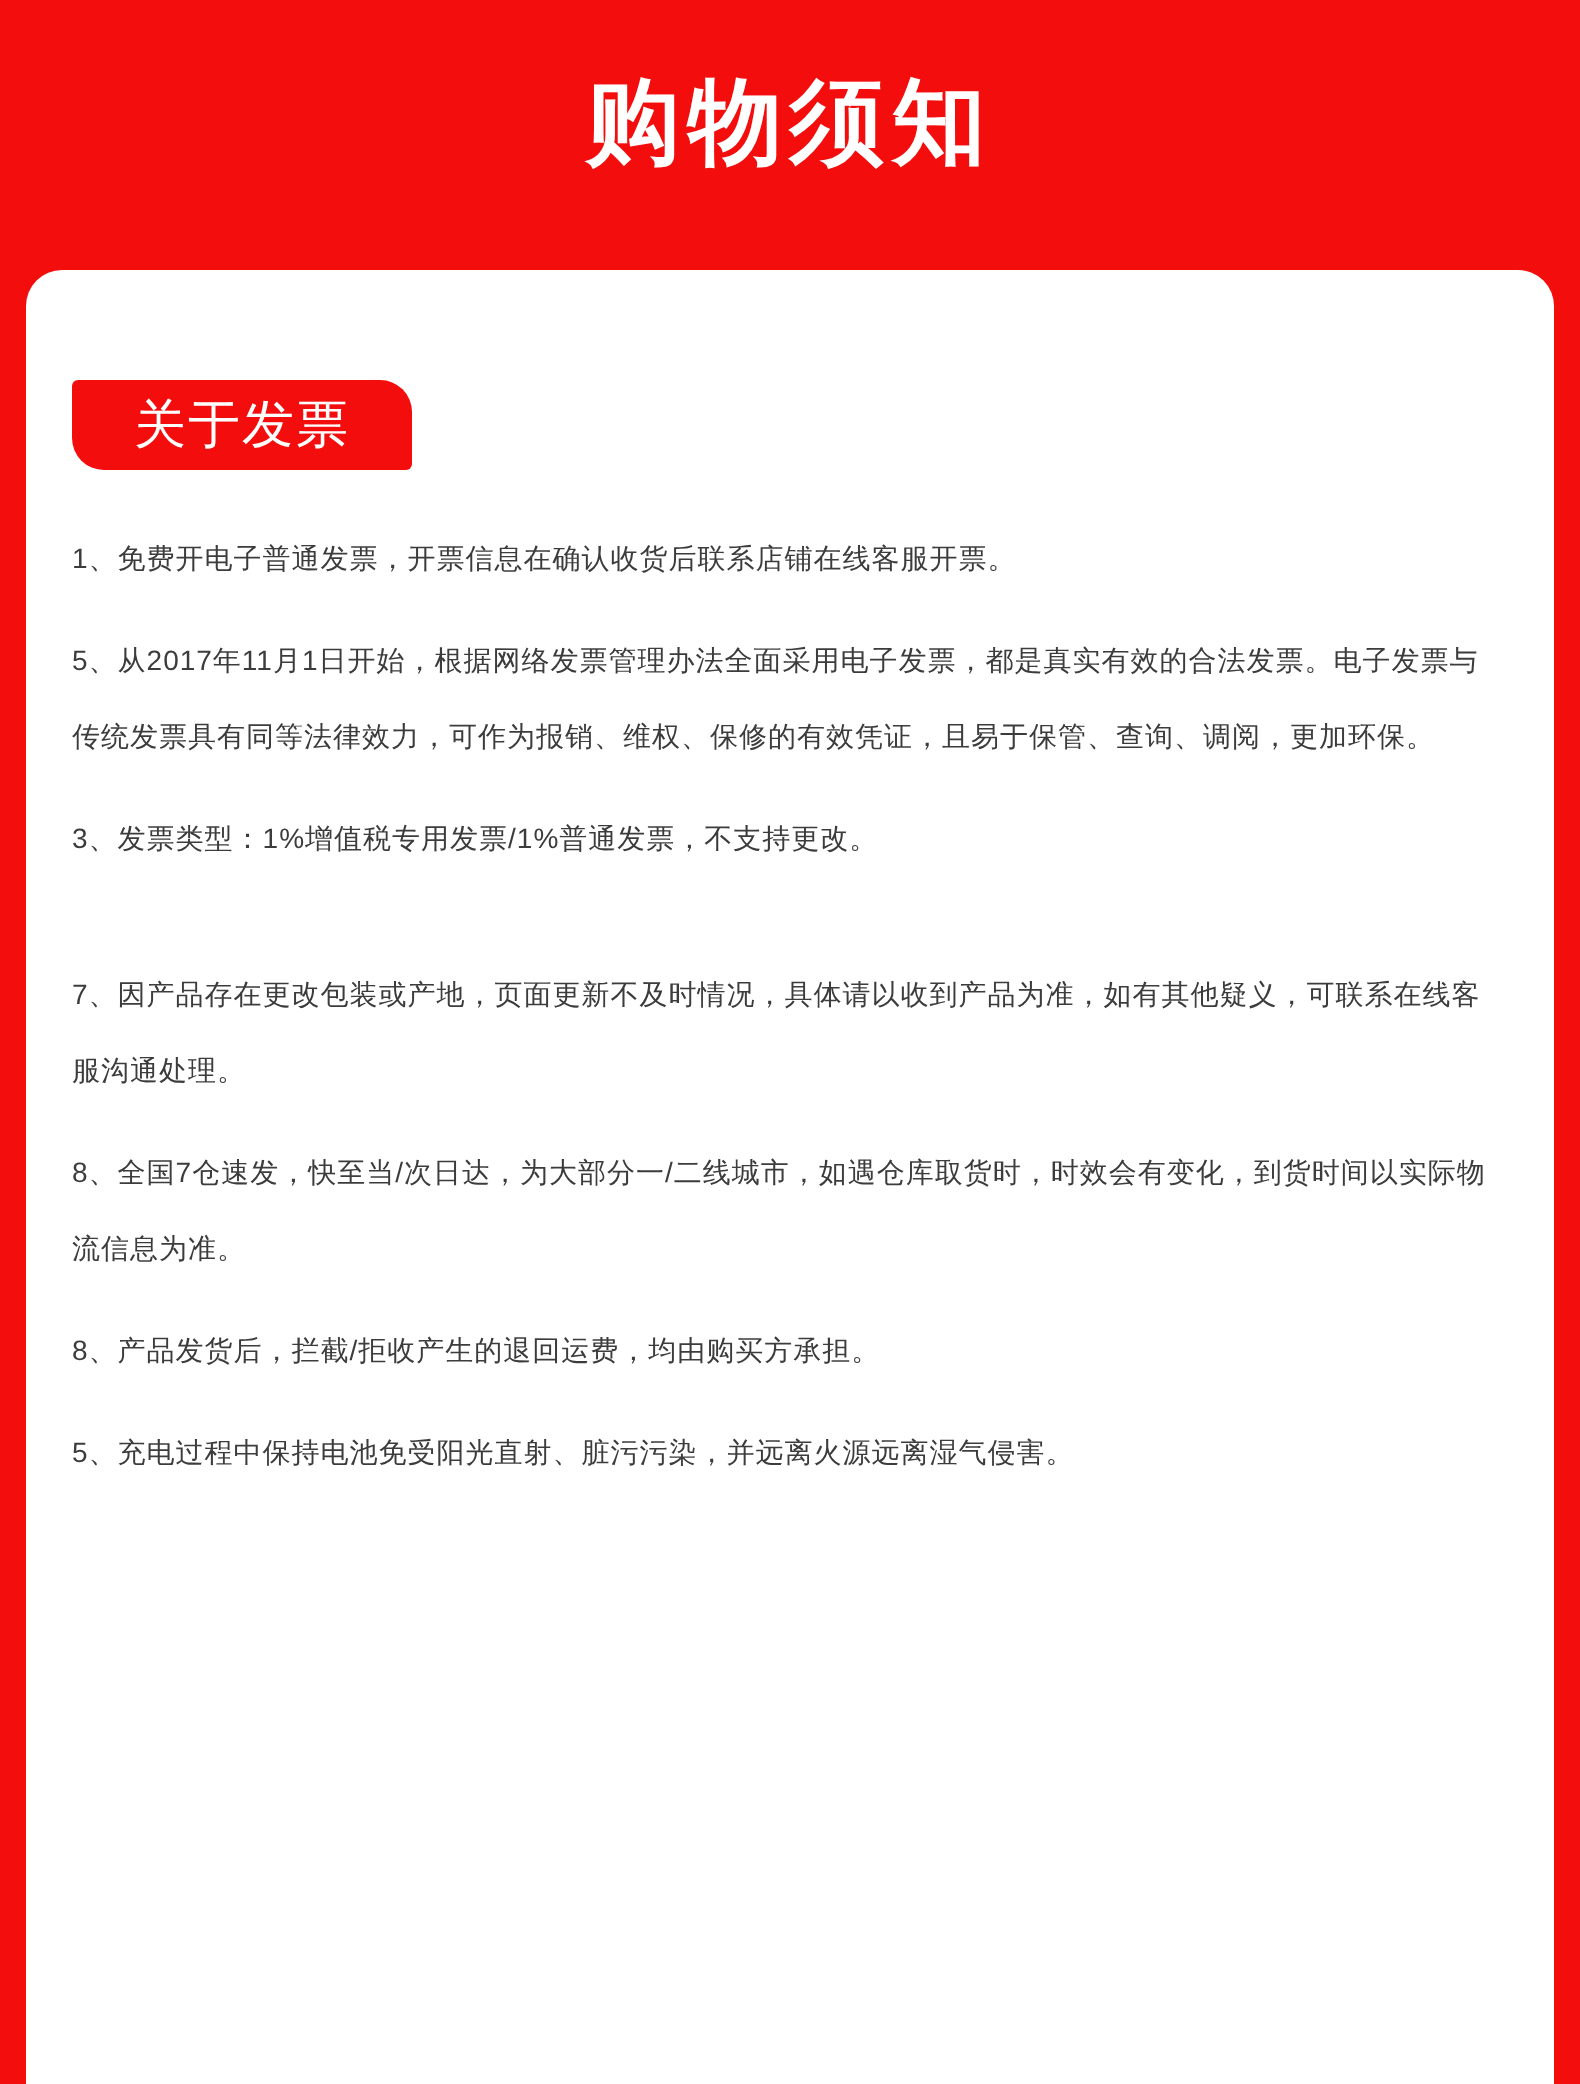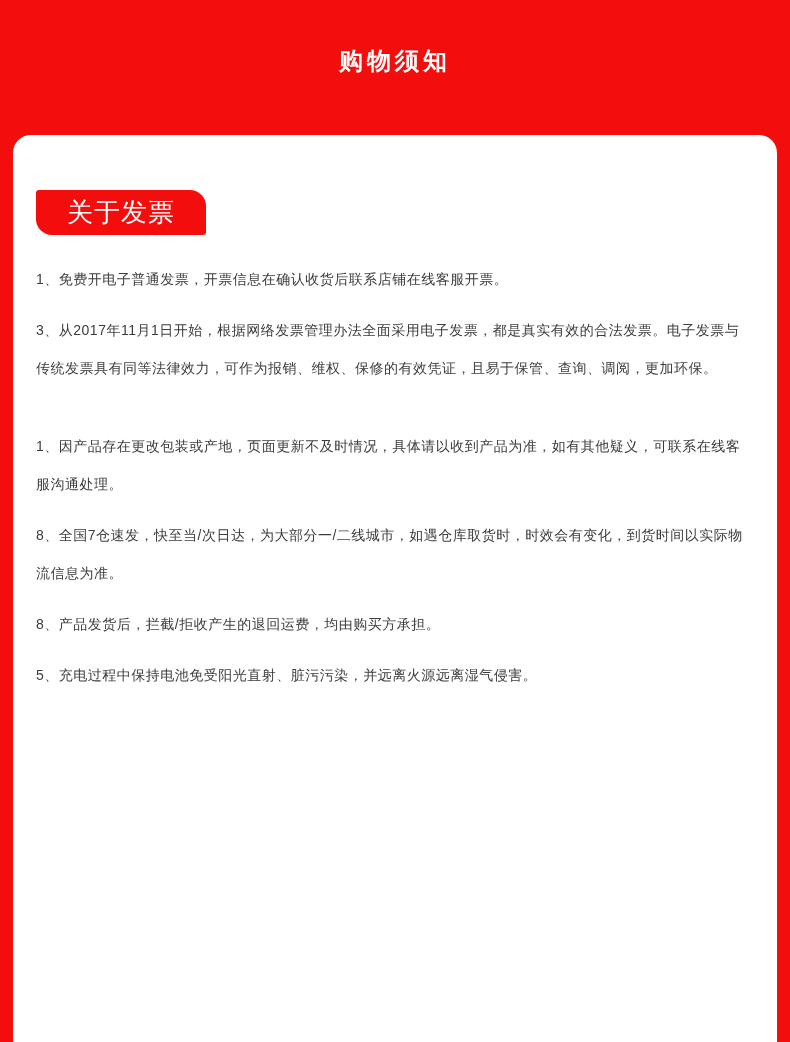--- a/index.html
+++ b/index.html
@@ -17,21 +17,21 @@
   body { background: var(--red); }
 
   .page-header {
     height: 122px;
     display: flex;
     align-items: center;
     justify-content: center;
   }
   .page-title {
     color: #ffffff;
-    font-size: 24px;
+    font-size: 47px;
     font-weight: bold;
     letter-spacing: 4px;
   }
 
   .content-card {
     margin: 13px 13px;
     height: 920px;
     background: var(--card-bg);
     border-radius: 18px 18px 0 0;
     padding: 55px 24px 0 23px;
@@ -71,27 +71,28 @@
 <header class="page-header">
   <h1 class="page-title">购物须知</h1>
 </header>
 
 <main class="content-card">
 
   <section class="section-invoice">
     <span class="section-badge">关于发票</span>
     <ul class="notice-list">
       <li>1、免费开电子普通发票，开票信息在确认收货后联系店铺在线客服开票。</li>
-      <li>3、从2017年11月1日开始，根据网络发票管理办法全面采用电子发票，都是真实有效的合法发票。电子发票与传统发票具有同等法律效力，可作为报销、维权、保修的有效凭证，且易于保管、查询、调阅，更加环保。</li>
+      <li>5、从2017年11月1日开始，根据网络发票管理办法全面采用电子发票，都是真实有效的合法发票。电子发票与传统发票具有同等法律效力，可作为报销、维权、保修的有效凭证，且易于保管、查询、调阅，更加环保。</li>
+      <li>3、发票类型：1%增值税专用发票/1%普通发票，不支持更改。</li>
     </ul>
   </section>
 
   <section class="section-products">
     <ul class="notice-list">
-      <li>1、因产品存在更改包装或产地，页面更新不及时情况，具体请以收到产品为准，如有其他疑义，可联系在线客服沟通处理。</li>
+      <li>7、因产品存在更改包装或产地，页面更新不及时情况，具体请以收到产品为准，如有其他疑义，可联系在线客服沟通处理。</li>
       <li>8、全国7仓速发，快至当/次日达，为大部分一/二线城市，如遇仓库取货时，时效会有变化，到货时间以实际物流信息为准。</li>
       <li>8、产品发货后，拦截/拒收产生的退回运费，均由购买方承担。</li>
       <li>5、充电过程中保持电池免受阳光直射、脏污污染，并远离火源远离湿气侵害。</li>
 
     </ul>
     
   </section>
 
 </main>
 

